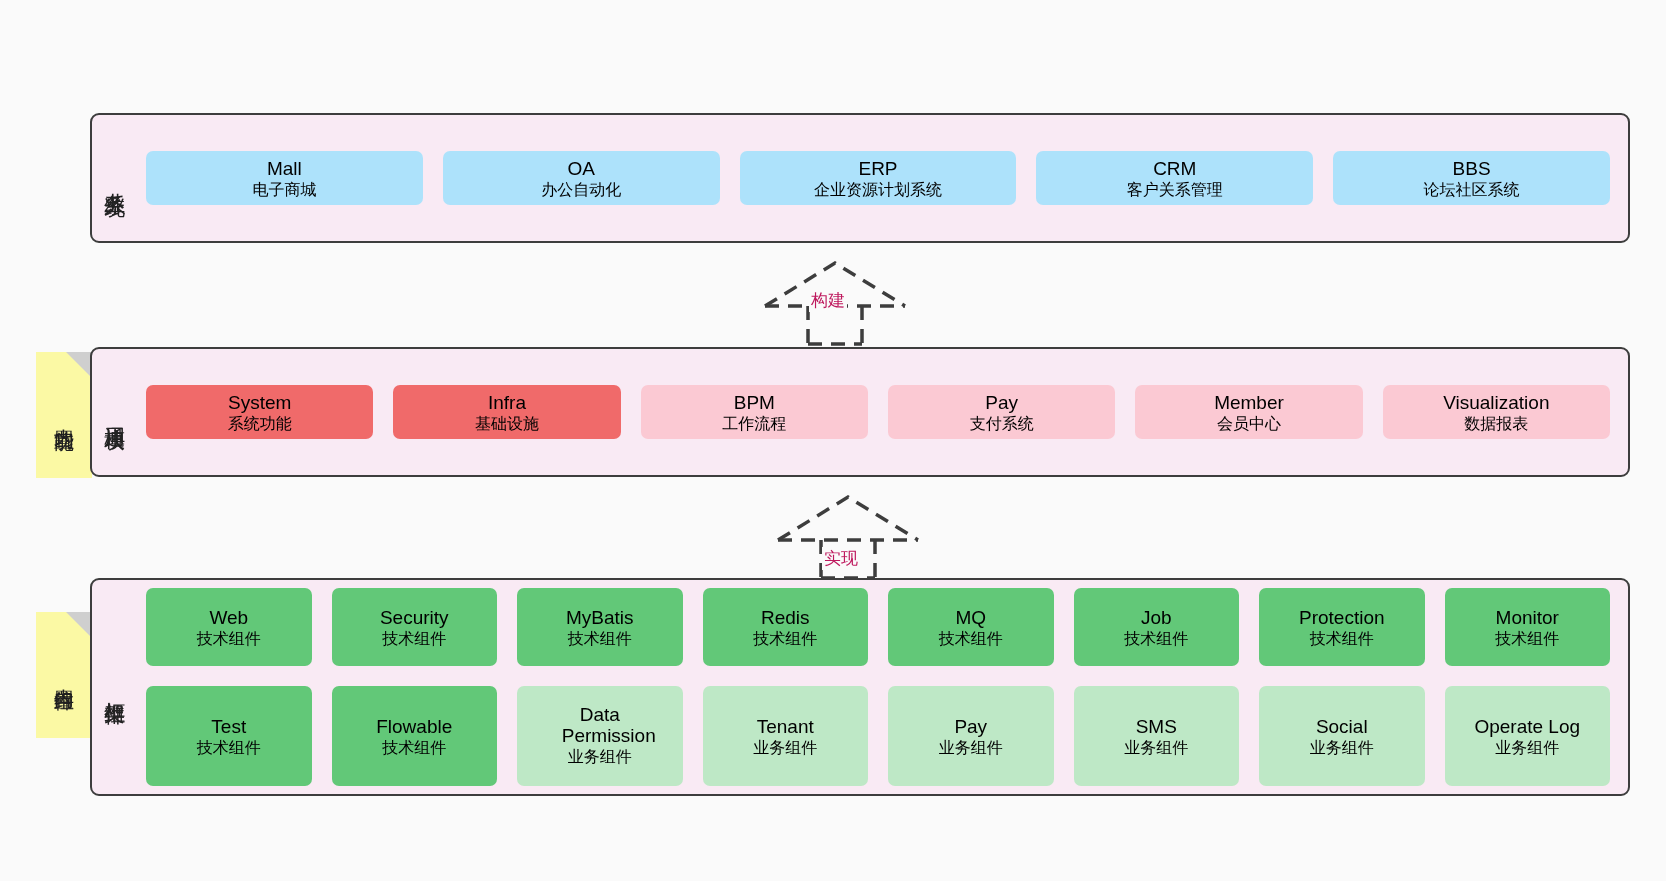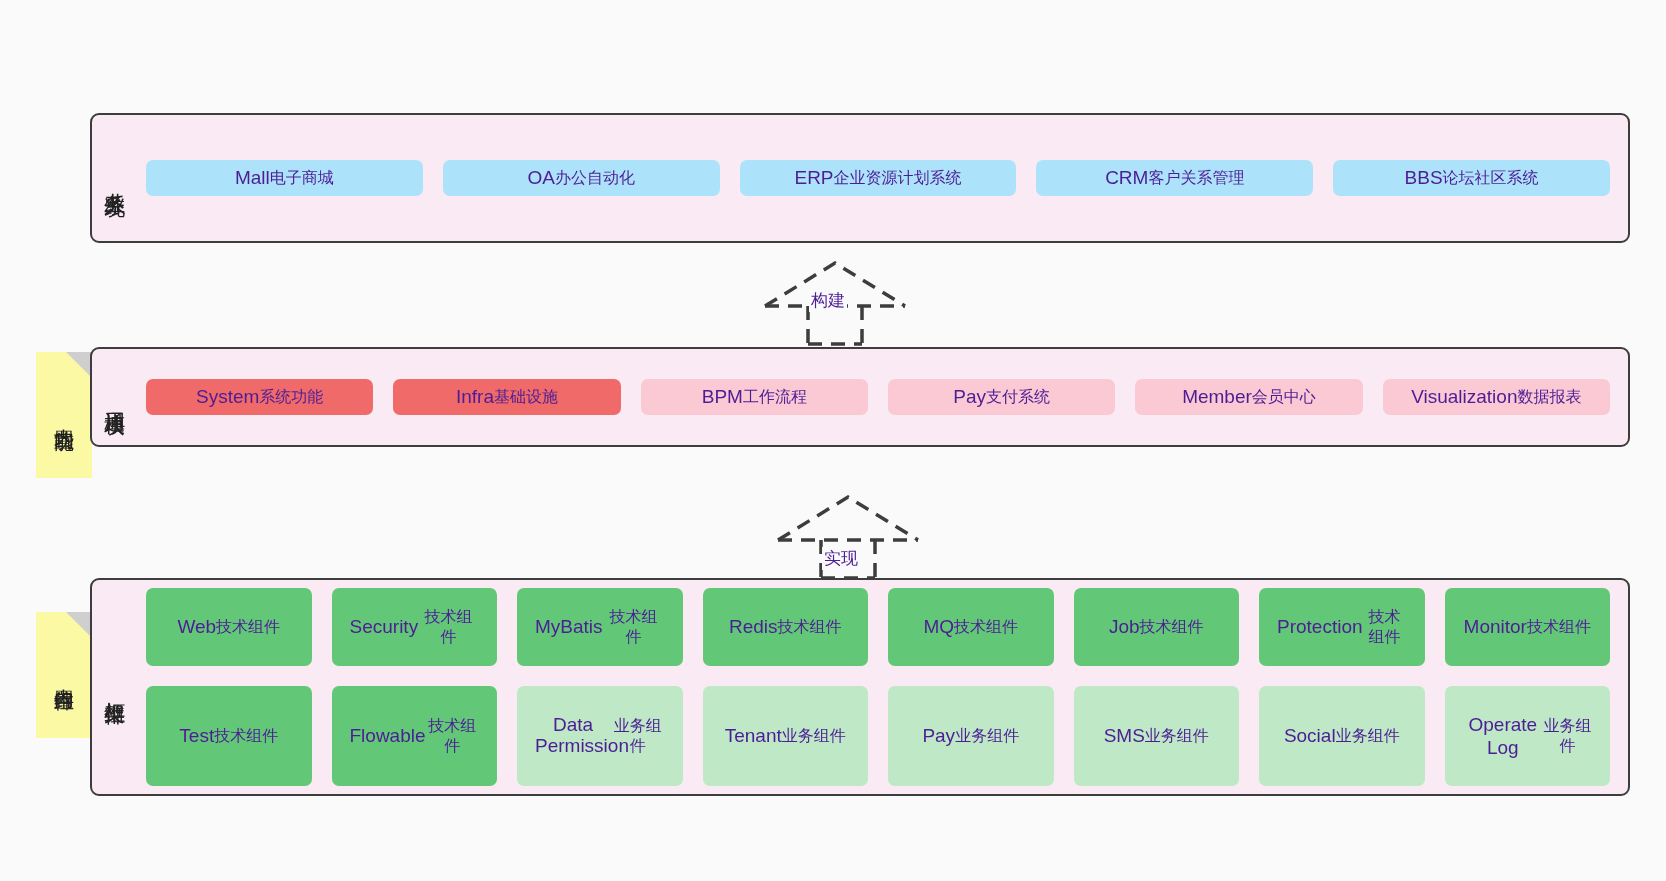--- a/index.html
+++ b/index.html
@@ -49,25 +49,25 @@
     padding: 0 18px 0 8px;
   }
   .card-row {
     display: flex;
     gap: 20px;
   }
   .card {
     flex: 1 1 0;
     border-radius: 7px;
     display: flex;
-    flex-direction: row;
+    flex-direction: column;
     align-items: center;
     justify-content: center;
     text-align: center;
-    color: #4c1d95;
+    color: #000000;
     line-height: 1.22;
     padding: 6px 18px;
     user-select: none;
   }
   .card .en { font-size: 19px; }
   .card .cn { font-size: 16px; }
 
   
   .c-blue       { background: #ade2fb; }
   .c-red-strong { background: #f06a6a; }
@@ -98,21 +98,21 @@
     border-left: 26px solid transparent;
   }
   .note .txt { position: relative; z-index: 1; }
 
   
   .arrow { position: absolute; }
   .arrow svg { display: block; overflow: visible; }
   .arrow .lbl {
     position: absolute;
     font-size: 17px;
-    color: #4c1d95;
+    color: #be185d;
     background: #fafafa;
     padding: 0 2px;
     white-space: nowrap;
     user-select: none;
   }
 </style>
 </head>
 <body>
 
 <div id="canvas">
@@ -154,21 +154,21 @@
       <path d="M48 86 L102 86" stroke="#3d3d3d" stroke-width="3.5" stroke-dasharray="14,9" fill="none"></path>
     </svg>
     <span class="lbl" style="left:49px; top:31px;">构建</span>
   </div>
 
   <div class="note" style="left:36px; top:352px; width:56px; height:126px;">
     <span class="fold"></span>
     <span class="txt">内置功能</span>
   </div>
 
-  <div class="layer" id="layer-modules" style="left:90px; top:347px; width:1540px; height:100px;">
+  <div class="layer" id="layer-modules" style="left:90px; top:347px; width:1540px; height:130px;">
     <div class="layer-title">通用模块</div>
     <div class="layer-body">
       <div class="card-row">
         <div class="card c-red-strong">
           <span class="en">System</span>
           <span class="cn">系统功能</span>
         </div>
         <div class="card c-red-strong">
           <span class="en">Infra</span>
           <span class="cn">基础设施</span>

